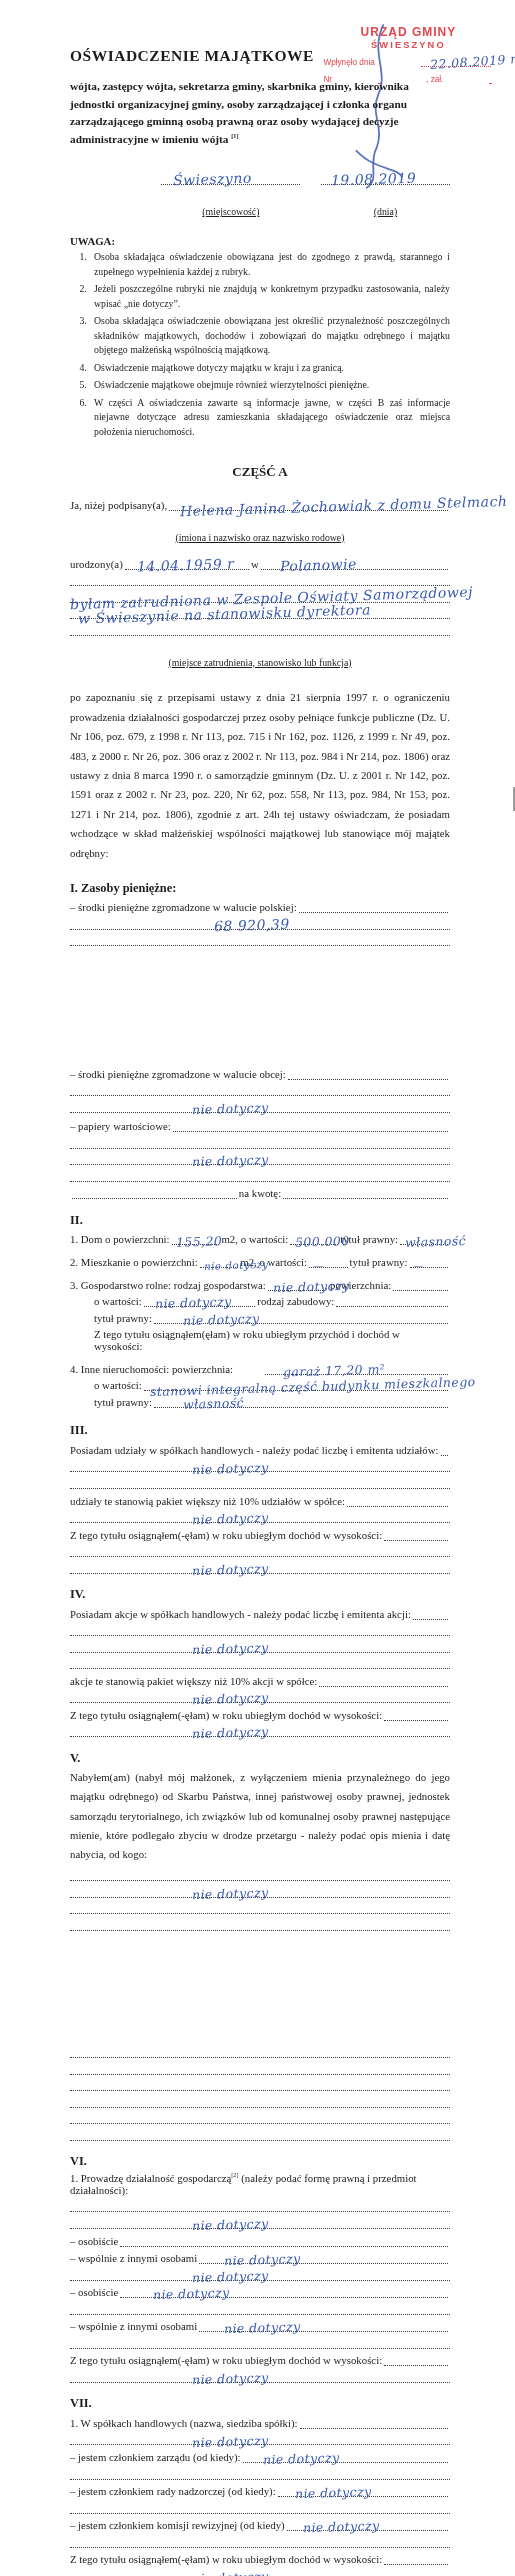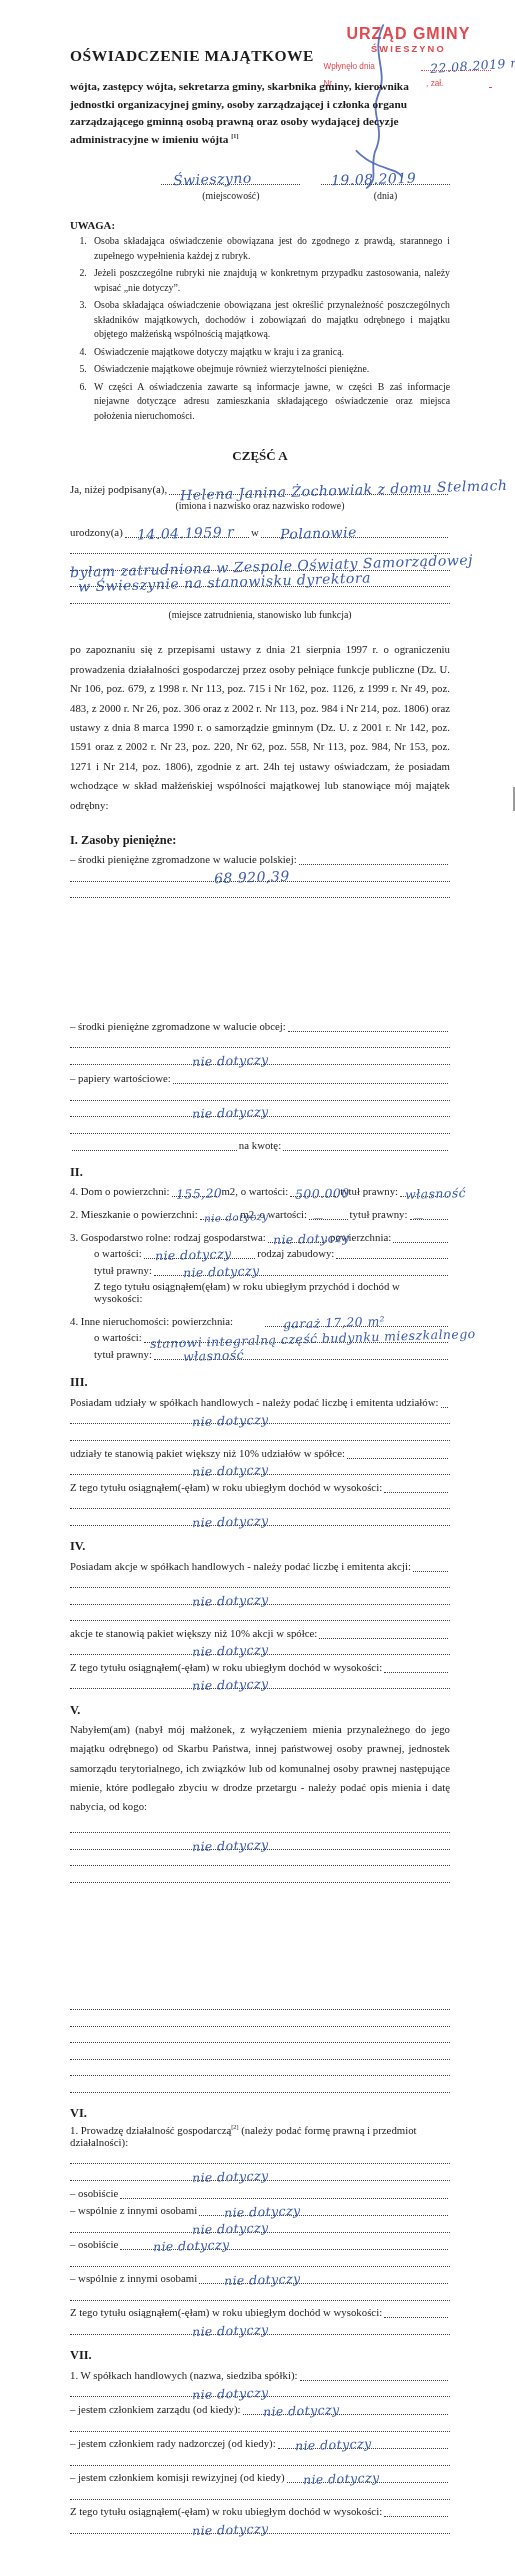--- a/index.html
+++ b/index.html
@@ -16,32 +16,32 @@
   
   .hwb{font-family:"DejaVu Serif",serif;font-style:italic;color:#3b5bb0;display:inline-block;
        transform:rotate(-1.8deg);letter-spacing:0.5px;white-space:nowrap;}
   .hw20{font-size:10.3px;} .hw24{font-size:12.4px;} .hw27{font-size:14px;}
   
   .row{display:flex;align-items:flex-end;min-height:15.5px;margin-top:2.1px;}
   .dots{flex:1;border-bottom:1.3px dotted #3c3c3c;height:11.3px;margin:0 2.1px;position:relative;}
   .dots>.hwb{position:absolute;bottom:-4.1px;left:10%;}
   .dl{border-bottom:1.3px dotted #3c3c3c;height:15.5px;position:relative;}
   .dl>.hwb{position:absolute;bottom:-4.1px;left:32%;}
-  .lab{font-size:9.8px;text-align:center;margin-top:5px;}
+  .lab{font-size:9.8px;text-align:center;margin-top:21px;text-decoration:underline;}
   .sh{font-size:12.4px;font-weight:bold;margin:13.4px 0 2.1px;}
   .part{font-size:13px;font-weight:bold;text-align:center;}
   .ind{padding-left:24px;align-items:center;}
   
   .uw-item{display:flex;font-size:9.8px;line-height:1.45;margin-top:3.6px;}
   .uw-n{width:24px;flex:0 0 24px;text-align:right;padding-right:7.2px;box-sizing:border-box;}
   .uw-t{flex:1;text-align:justify;}
   
   .stamp{position:absolute;top:25px;right:21.6px;width:170px;color:#e2484e;
          font-family:"Liberation Sans",sans-serif;}
-  .st1{font-size:16px;font-weight:bold;letter-spacing:1px;text-align:center;}
+  .st1{font-size:12px;font-weight:bold;letter-spacing:1px;text-align:center;}
   .st2{font-size:9.3px;font-weight:bold;letter-spacing:2.1px;text-align:center;margin-top:1px;}
   .strow{display:flex;align-items:flex-end;font-size:8.2px;margin-top:8.2px;gap:44px;}
   .reddots{flex:1;border-bottom:1.5px dotted #e2484e;height:7.2px;margin:0 2.1px;position:relative;}
   .reddots>.hwb{position:absolute;bottom:-3.1px;left:9.3px;transform:rotate(-4deg);}
   .pen{position:absolute;top:21.6px;right:107px;width:62px;height:170px;}
   .pen path{fill:none;stroke:#4a66b8;stroke-width:3.5;stroke-linecap:round;opacity:.9;}
   .artifact{position:absolute;right:0;width:2.1px;background:#9a9a9a;}
   .sigline{border-bottom:1.3px dotted #3c3c3c;height:17.5px;position:relative;}
   .sigline>.hwb{position:absolute;bottom:-3.1px;left:8%;}
   .sp{width:100%;}
@@ -190,21 +190,21 @@
     </div>
     <div class="dl"></div>
     <div class="row">
       <span class="dots"></span>
       <span class="pl">na kwotę:</span>
       <span class="dots"></span>
     </div>
 
     <div class="sh">II.</div>
     <div class="row">
-      <span class="pl">4.  Dom o powierzchni:</span>
+      <span class="pl">1.  Dom o powierzchni:</span>
       <span class="dots">
           <span class="hwb hw24">155,20</span>
         </span>
       <span class="pl">m2, o wartości:</span>
       <span class="dots">
           <span class="hwb hw24">500.000</span>
         </span>
       <span class="pl">tytuł prawny:</span>
       <span class="dots">
           <span class="hwb hw24">własność</span>

